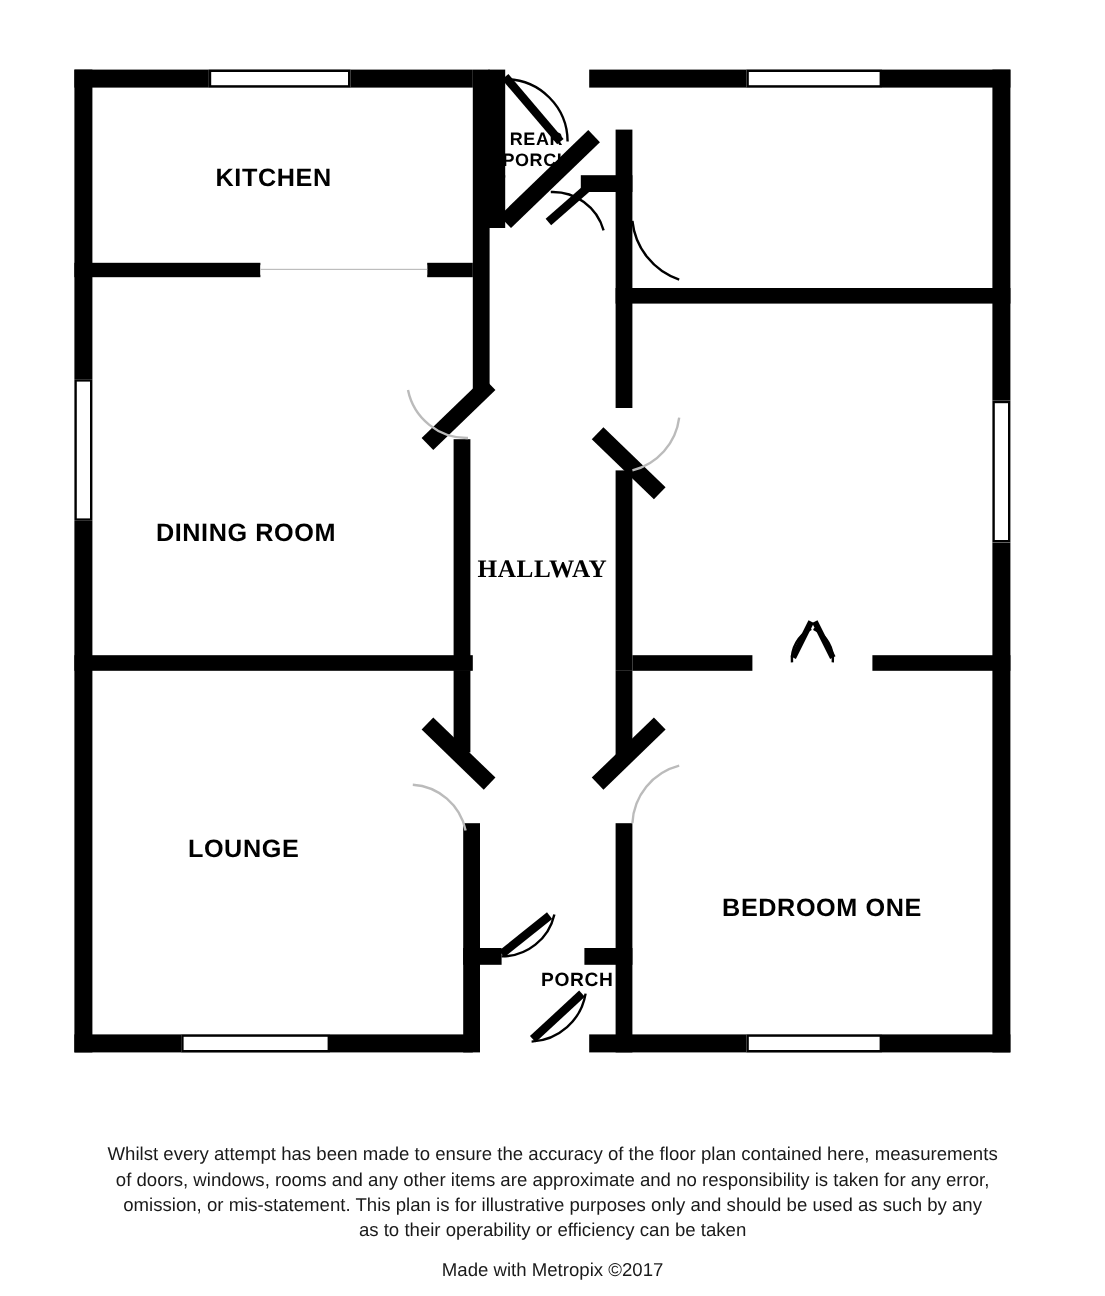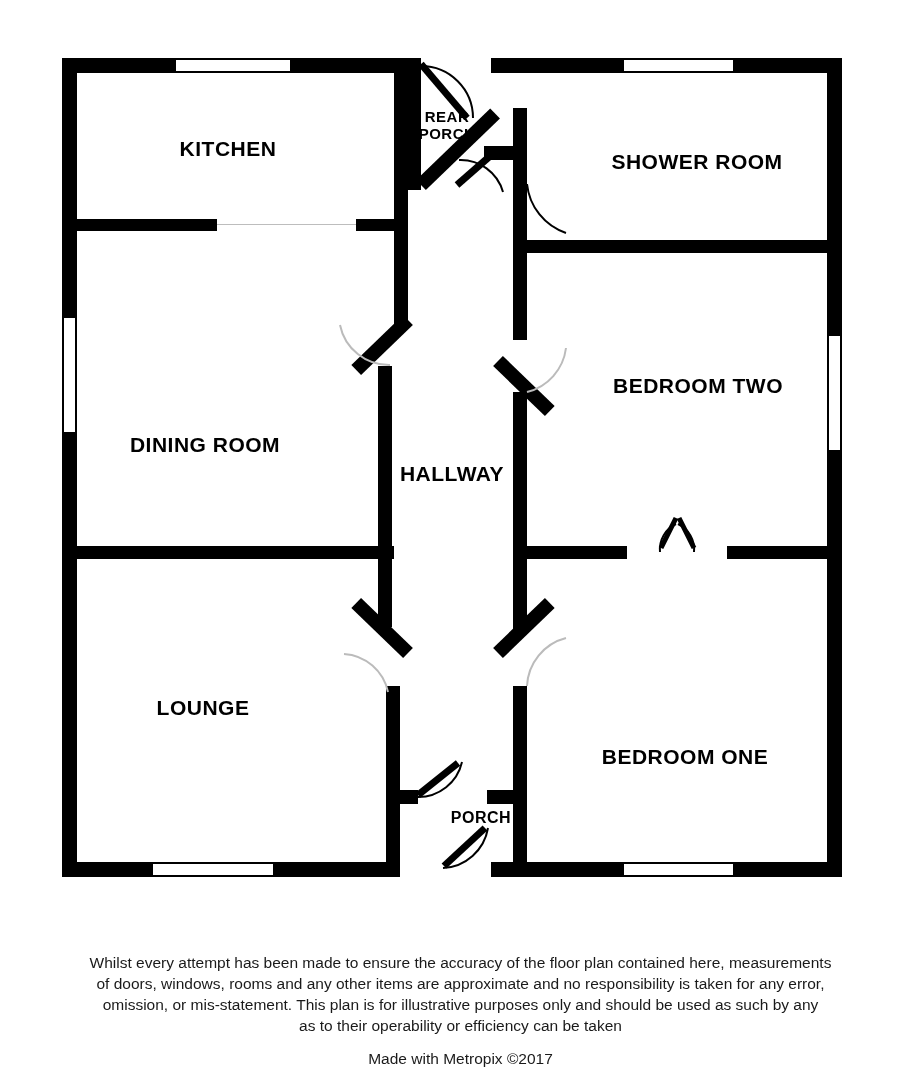--- a/index.html
+++ b/index.html
@@ -163,27 +163,25 @@
     <line x1="444" y1="866" x2="485" y2="828" stroke="#000" stroke-width="7"></line>
   </svg>
 
   <div class="room-label label-lg" style="left:228px; top:137px;">KITCHEN</div>
 
   <div class="room-label label-xs" style="left:423px; top:108px;margin-left:24px;">
     <span>REAR</span><br>
     <span>PORCH</span>
   </div>
 
-  <div class="room-label label-lg" style="left:697px; top:150px;">SHOWER ROOM</div>
 
   <div class="room-label label-lg" style="left:205px; top:433px;">DINING ROOM</div>
 
-  <div class="room-label label-lg" style="left:698px; top:374px;">BEDROOM TWO</div>
 
-  <div class="room-label label-lg" style="left:452px; top:462px;">HALLWAY</div>
+  <div class="room-label label-lg" style="left:452px; top:462px;font-family:Liberation Serif, serif;">HALLWAY</div>
 
   <div class="room-label label-lg" style="left:203px; top:696px;">LOUNGE</div>
 
   <div class="room-label label-lg" style="left:685px; top:745px;">BEDROOM ONE</div>
 
   <div class="room-label label-sm" style="left:481px; top:809px;">PORCH</div>
 
 </div>
 
 <div id="disclaimer">

